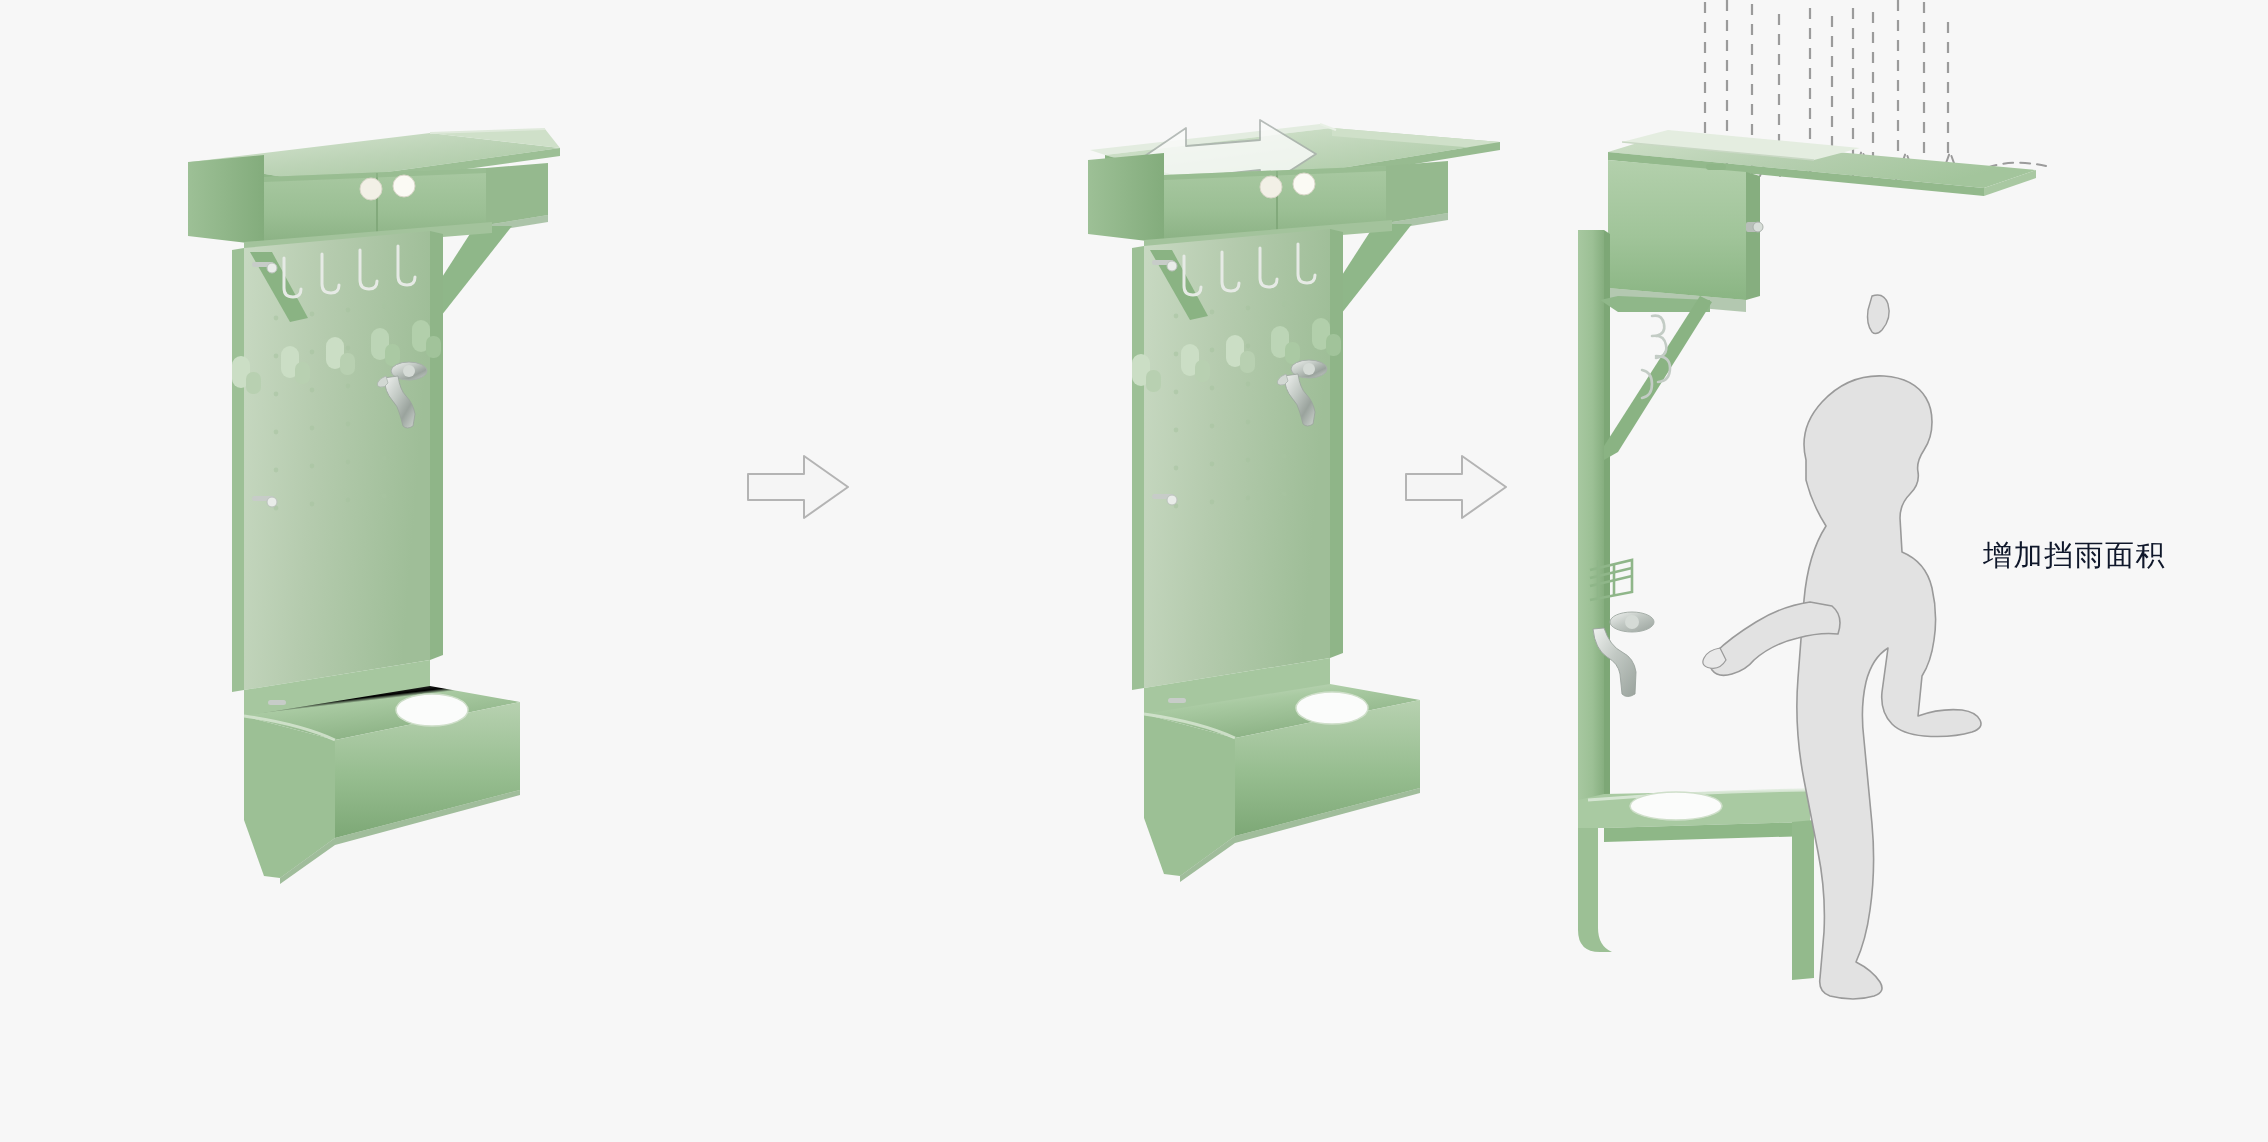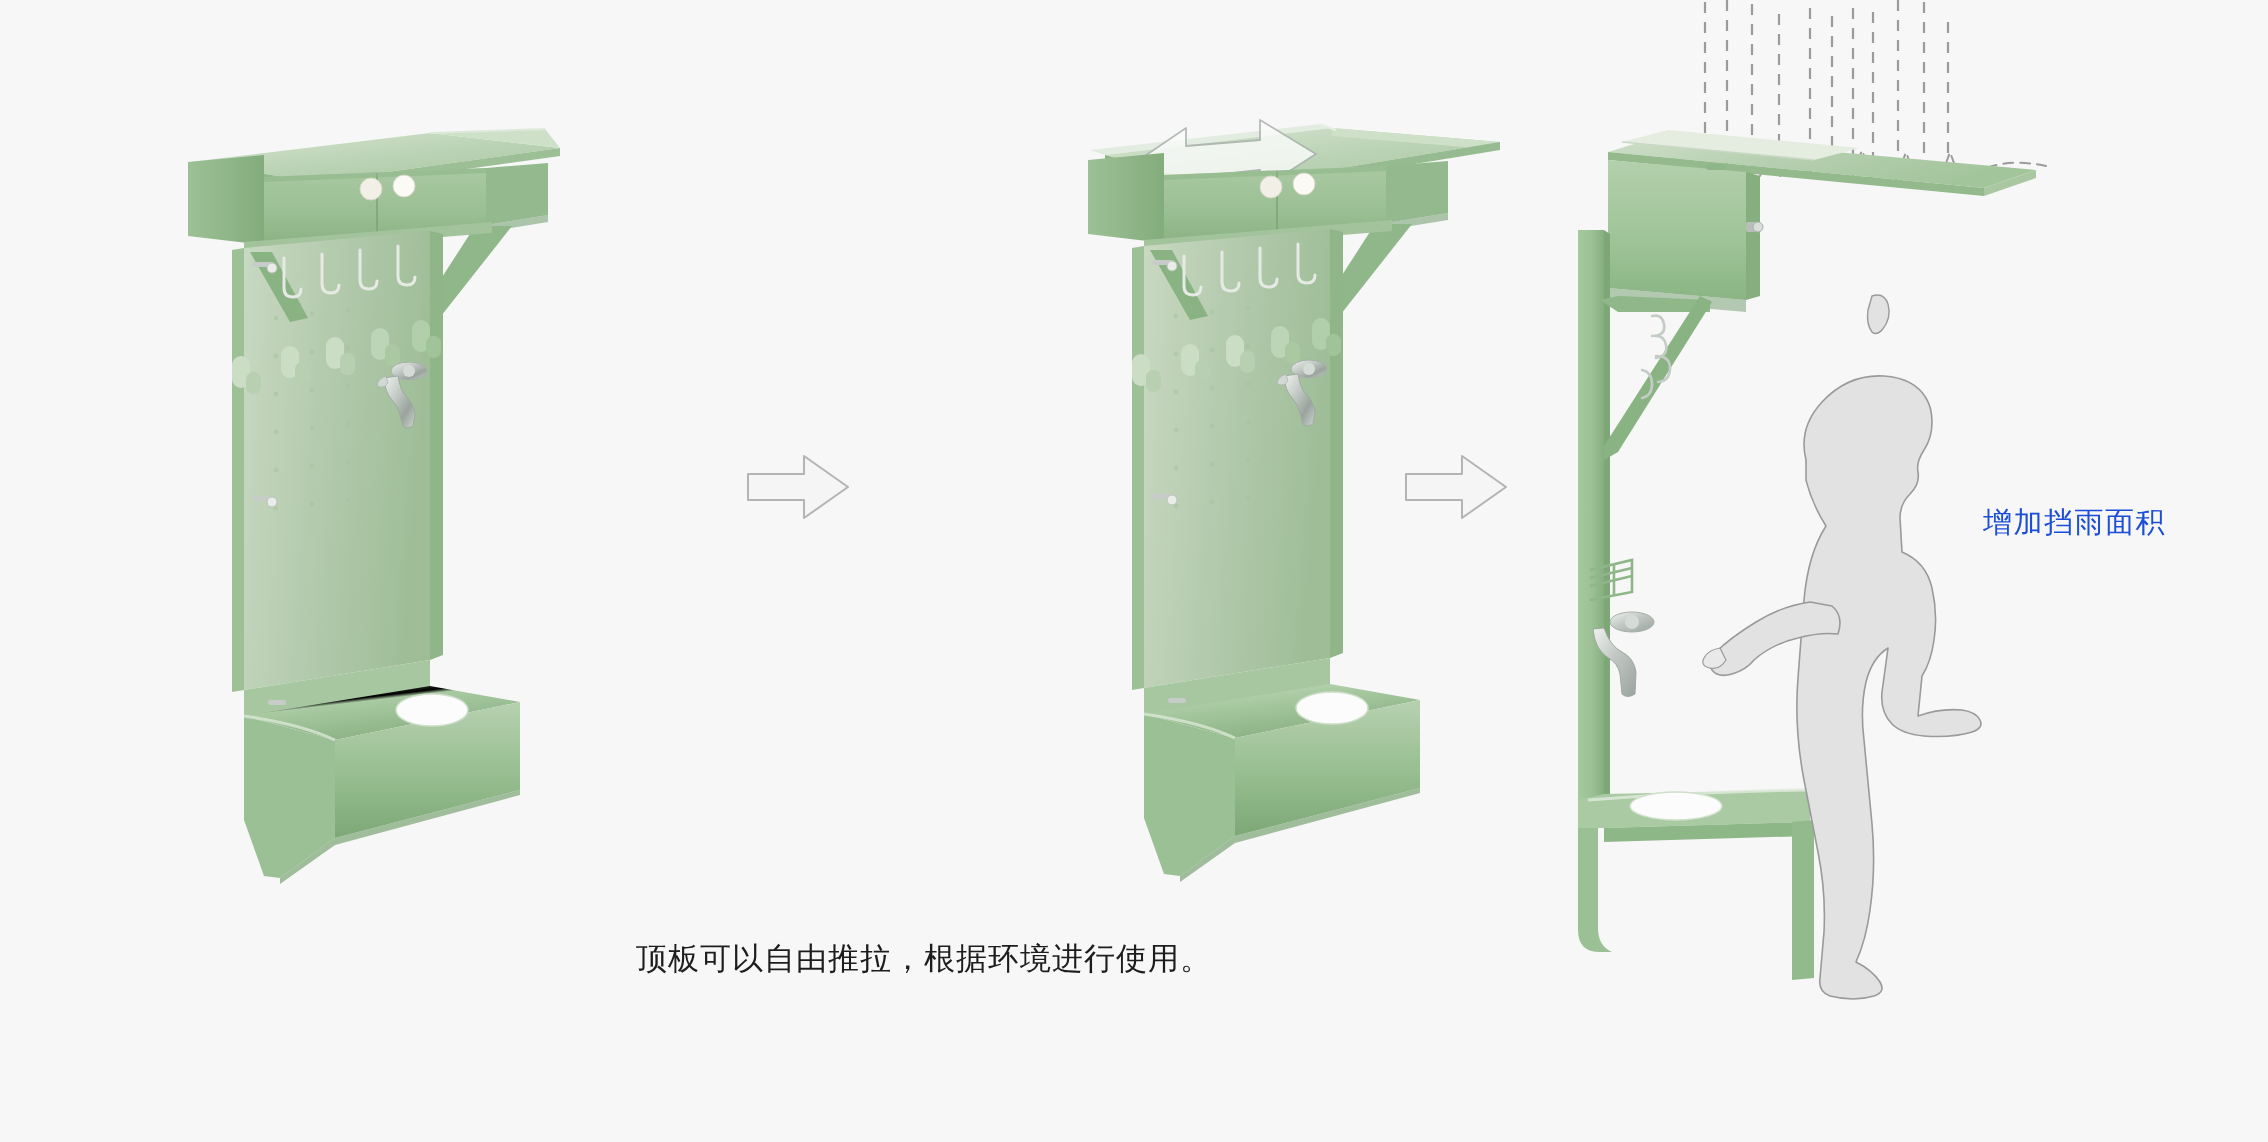--- a/index.html
+++ b/index.html
@@ -14,22 +14,22 @@
 
   
   .caption-main{
     position:absolute;
     left:636px;top:938px;
     font-size:31px;color:#1d1d1d;
     letter-spacing:1px;white-space:nowrap;
   }
   .caption-right{
     position:absolute;
-    left:1983px;top:503px;
-    font-size:29px;color:#1d4ed8;
+    left:1983px;top:536px;
+    font-size:29px;color:#0f172a;
     letter-spacing:1.5px;white-space:nowrap;
   }
 
   
   .flow-arrow{position:absolute;width:108px;height:78px;}
   .flow-arrow svg{width:100%;height:100%;display:block;}
 
   
   .render{position:absolute;top:0;left:0;}
   .render svg{display:block;}
@@ -562,17 +562,16 @@
                    q18 -16 44 -22
                    q22 -6 40 -4
                    q6 -18 -6 -28 z" fill="#e2e2e2" stroke="#9a9a9a" stroke-width="1.6" stroke-linejoin="round"></path>
 
           <path d="M160 648 q-12 2 -16 10 q-4 8 6 10 q10 2 16 -8 z" fill="#e9e9e9" stroke="#9a9a9a" stroke-width="1.2"></path>
         </g>
       </svg>
     </div>
   </div>
 
-  <div class="caption-main">顶板可以自由推拉，根据环境进行使用。</div>
 
   <div class="caption-right">增加挡雨面积</div>
 
 </div>
 
 </body></html>

